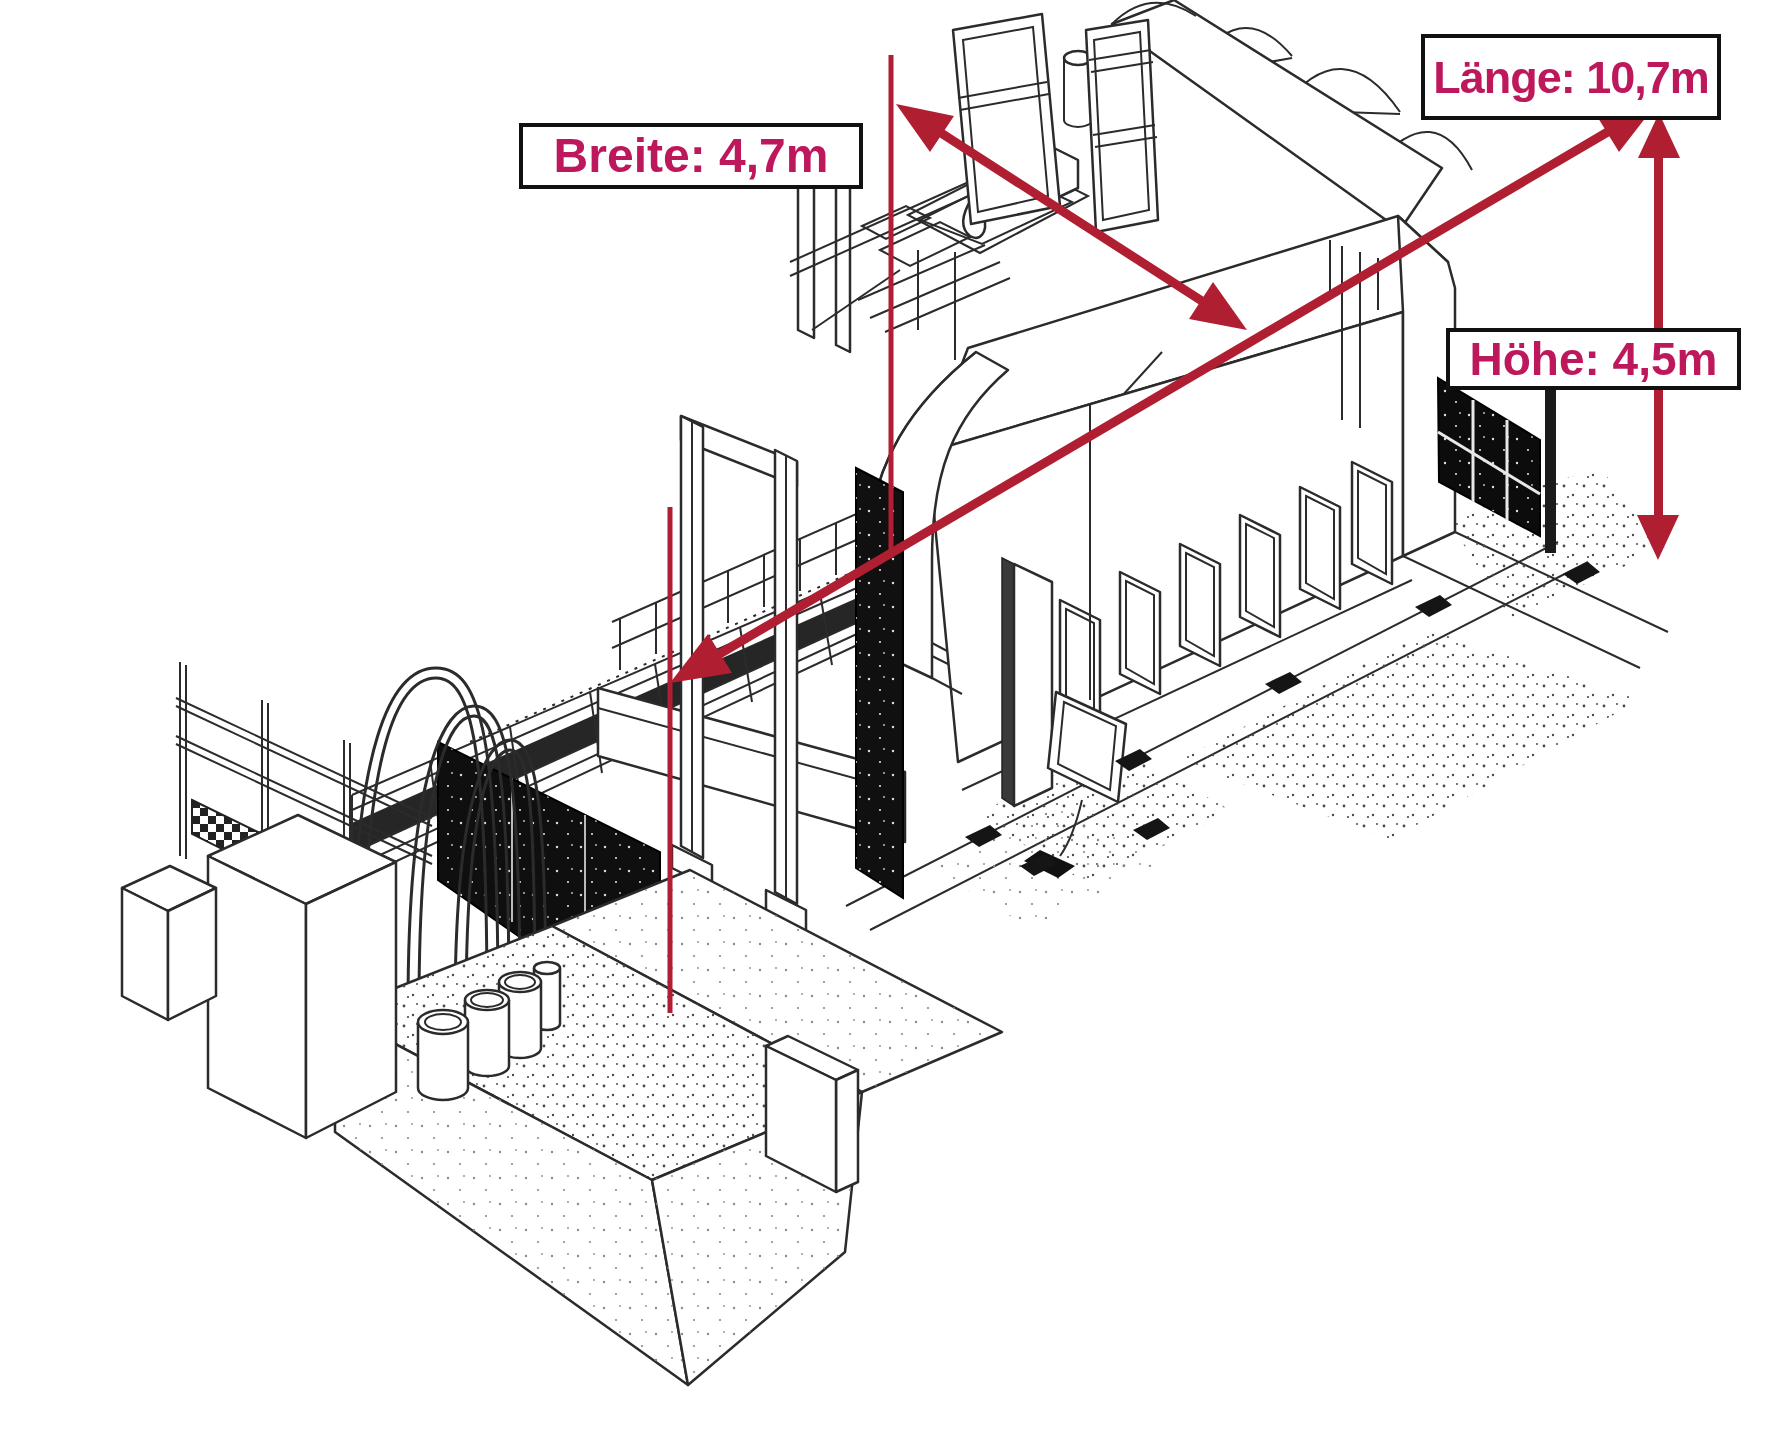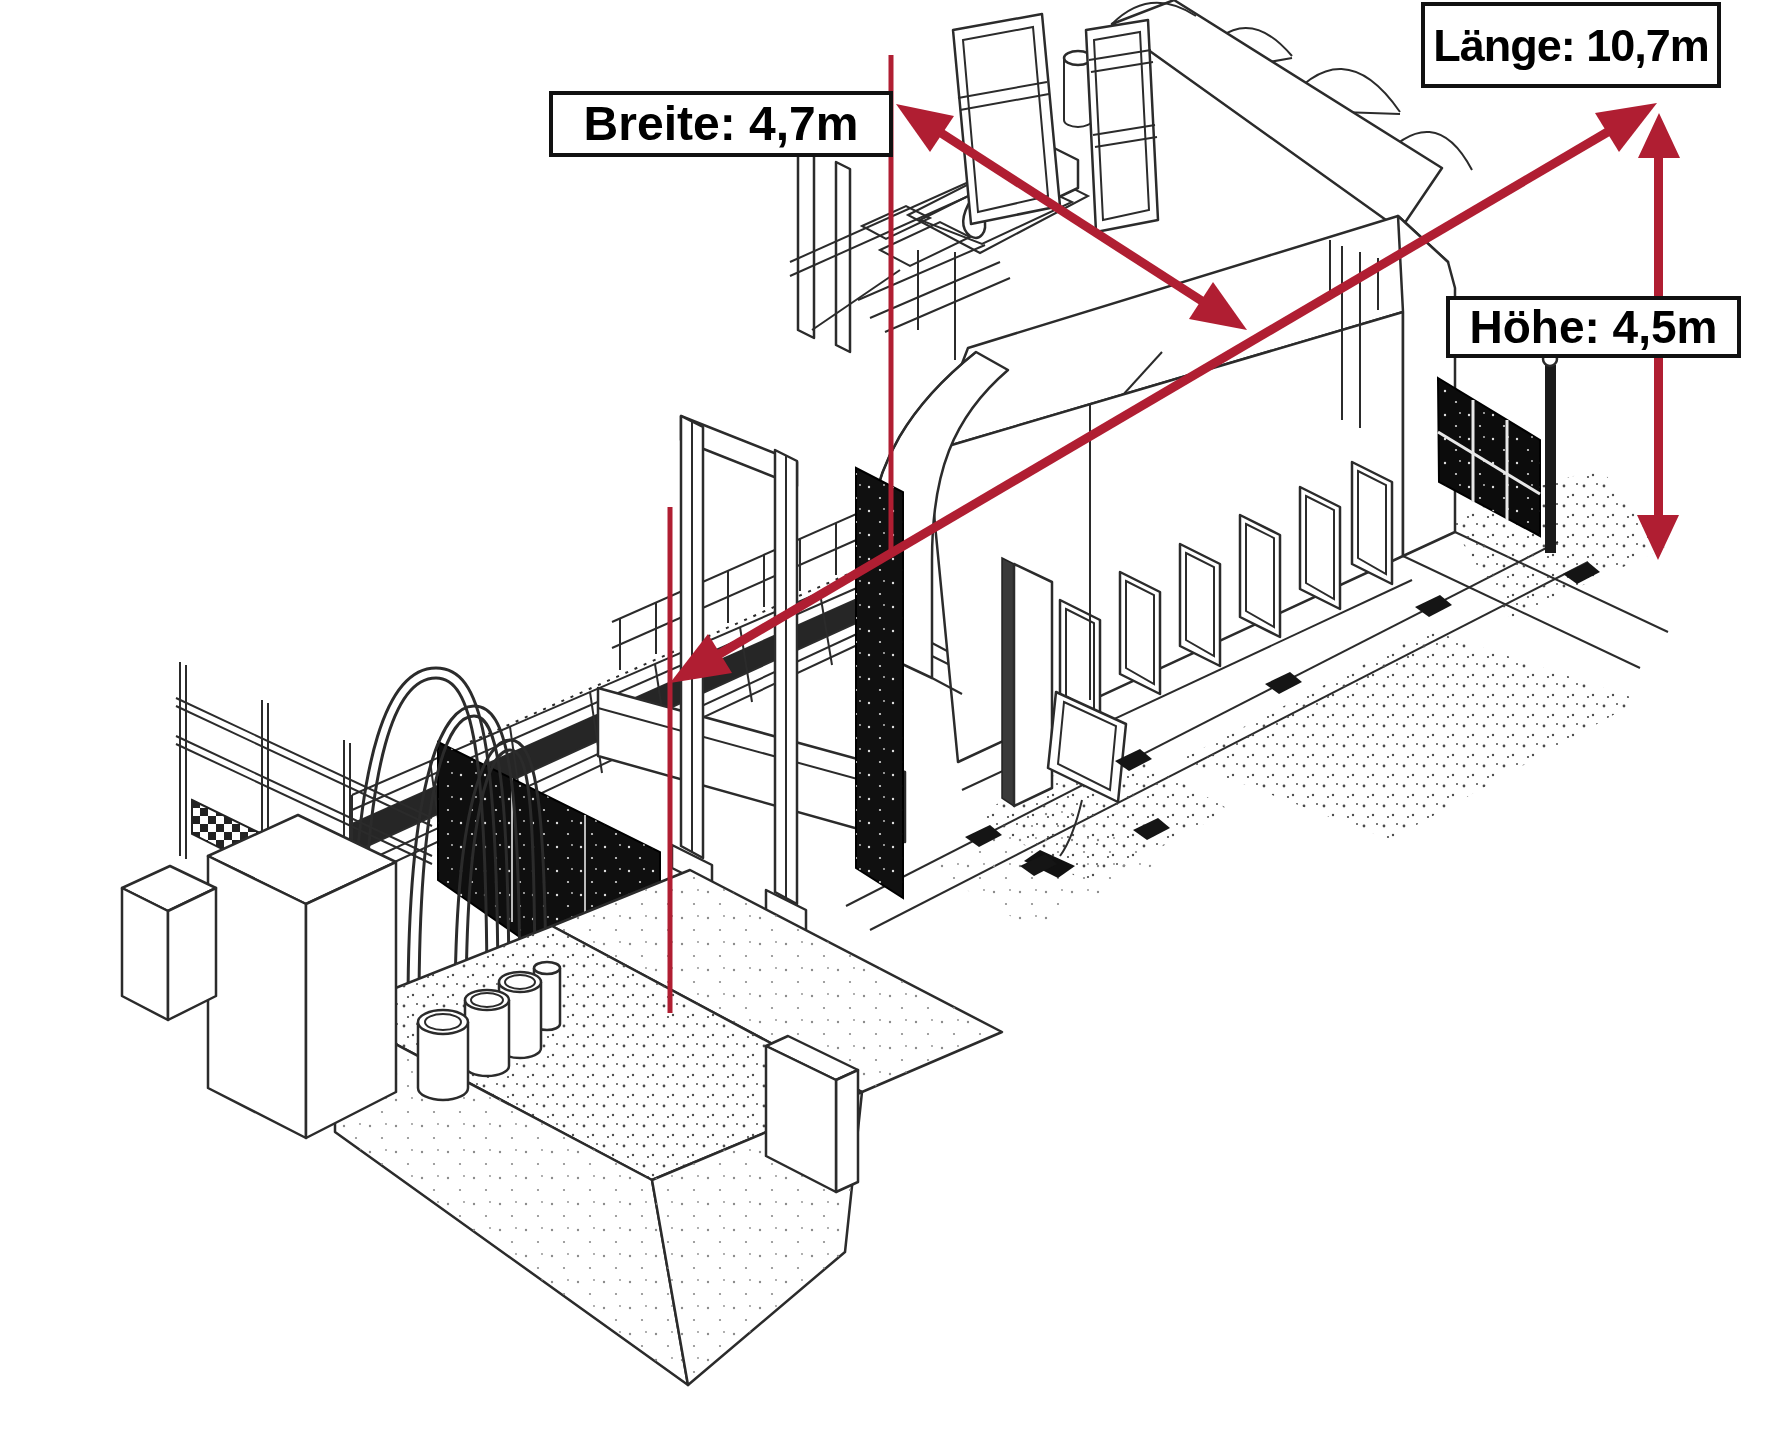--- a/index.html
+++ b/index.html
@@ -1,22 +1,22 @@
 <!DOCTYPE html>
 <html><head>
 <meta charset="utf-8">
 <style>
   html,body{margin:0;padding:0;background:#fff;}
   #stage{position:relative;width:1785px;height:1440px;background:#ffffff;overflow:hidden;
          font-family:"Liberation Sans",sans-serif;}
   #drawing{position:absolute;left:0;top:0;}
   .dim-label{position:absolute;background:#ffffff;border:4px solid #111;box-sizing:border-box;
-             display:flex;align-items:center;justify-content:center;color:#000000;
-             font-weight:bold;white-space:nowrap;line-height:1;}
-  #lb-breite{left:549px;top:91px;width:344px;height:66px;font-size:48px;}
+             display:flex;align-items:center;justify-content:center;color:#be185d;
+             font-weight:bold;white-space:nowrap;line-height:1;margin-top:32px;}
+  #lb-breite{left:519px;top:91px;width:344px;height:66px;font-size:48px;}
   #lb-laenge{left:1421px;top:2px;width:300px;height:86px;font-size:45px;letter-spacing:-1px;}
   #lb-hoehe{left:1446px;top:296px;width:295px;height:62px;font-size:46px;}
   svg{shape-rendering:geometricPrecision;}
   .ink{stroke:#2b2b2b;fill:none;stroke-width:2;}
   .inkf{stroke:#2b2b2b;fill:#ffffff;stroke-width:2.5;stroke-linejoin:round;}
 </style>
 </head>
 <body>
 
 <div id="stage">

